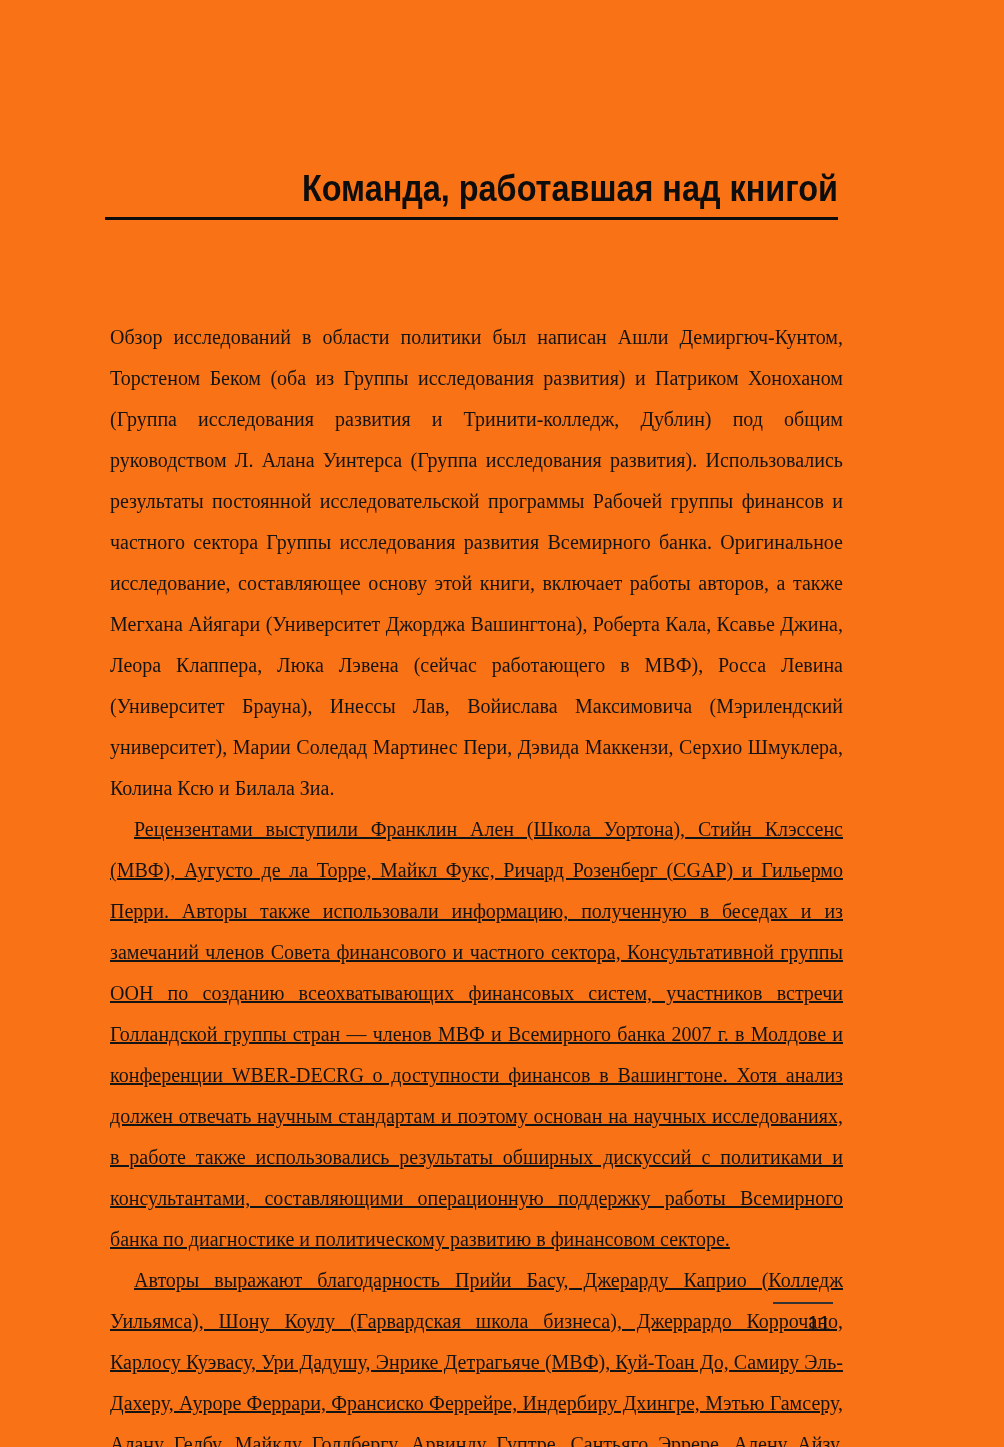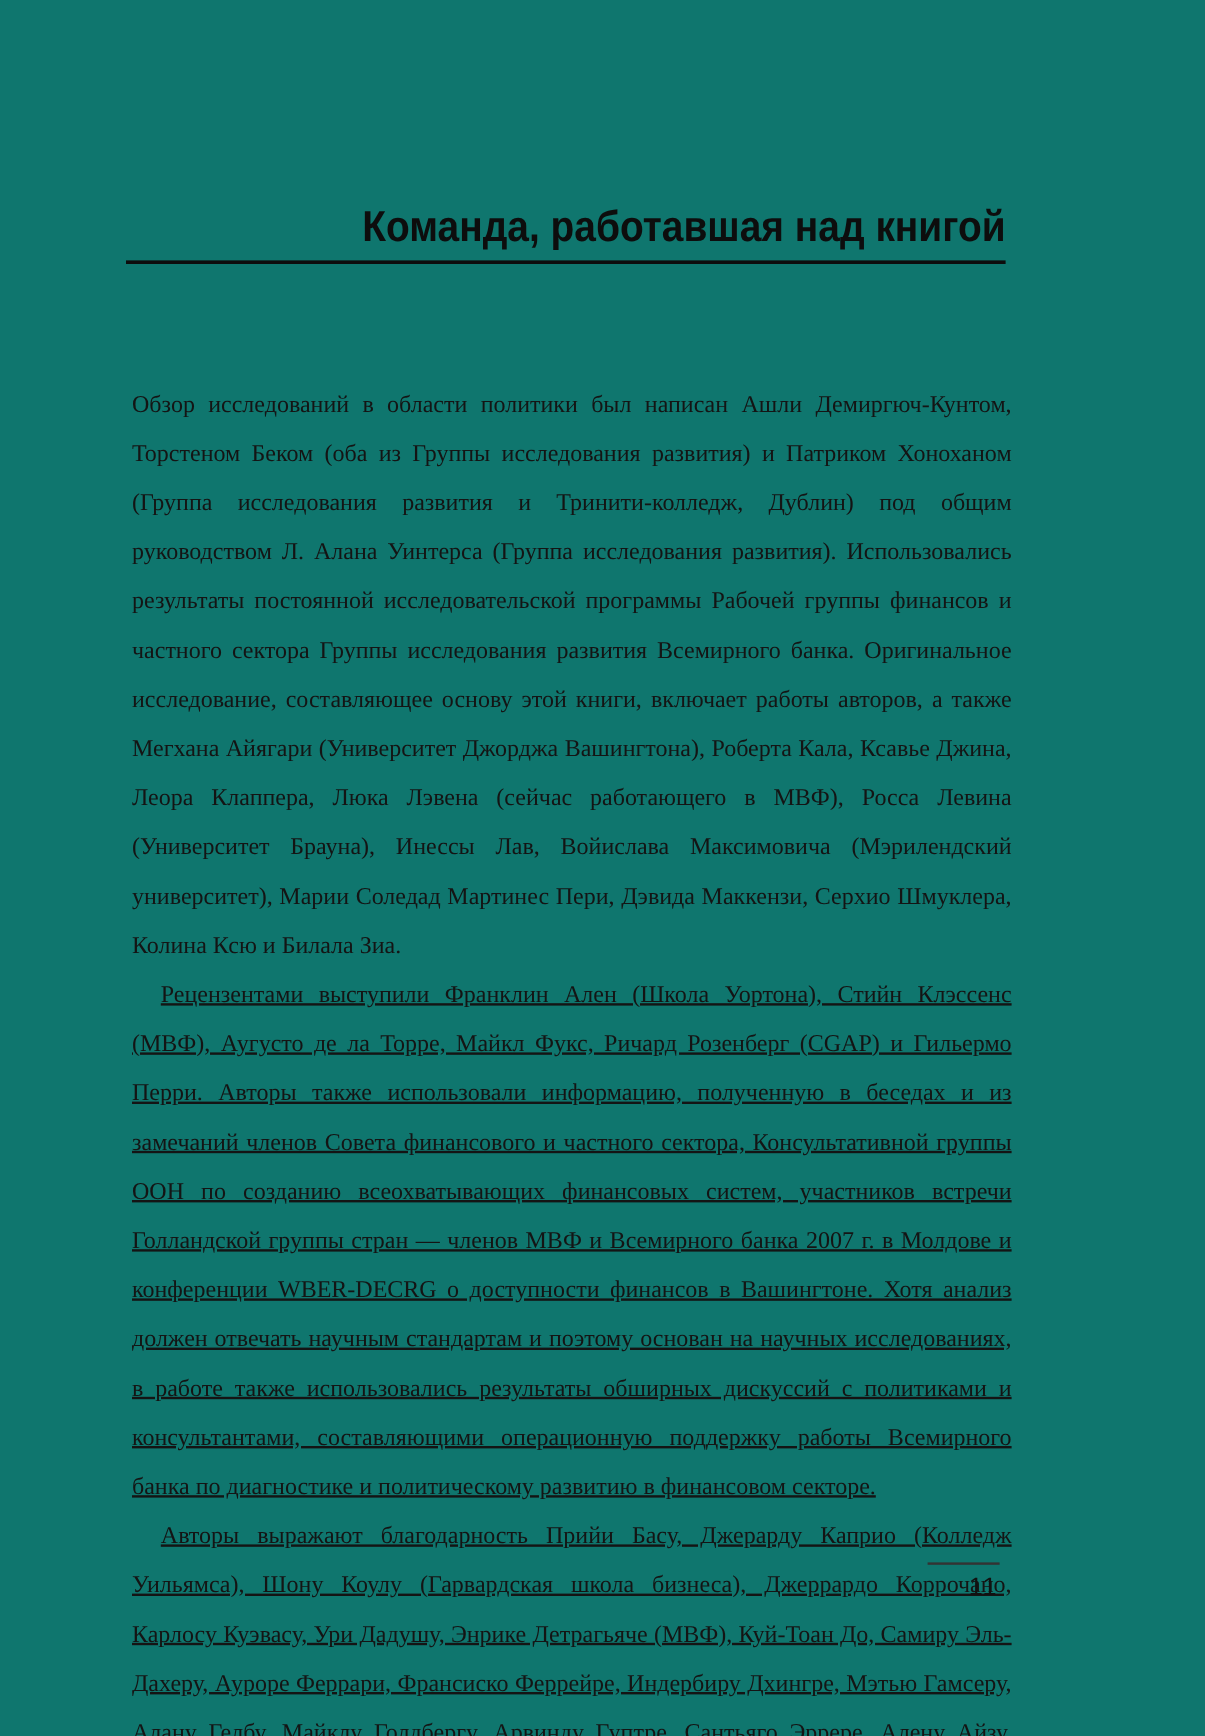--- a/index.html
+++ b/index.html
@@ -4,21 +4,21 @@
 <style>
   html, body {
     margin: 0;
     padding: 0;
     background: #ffffff;
   }
   .page {
     position: relative;
     width: 1004px;
     height: 1447px;
-    background: #0f766e;
+    background: #f97316;
     overflow: hidden;
     font-family: "Liberation Serif", serif;
   }
   .header {
     position: absolute;
     left: 105px;
     top: 168px;
     width: 733px;
   }
   .title {

